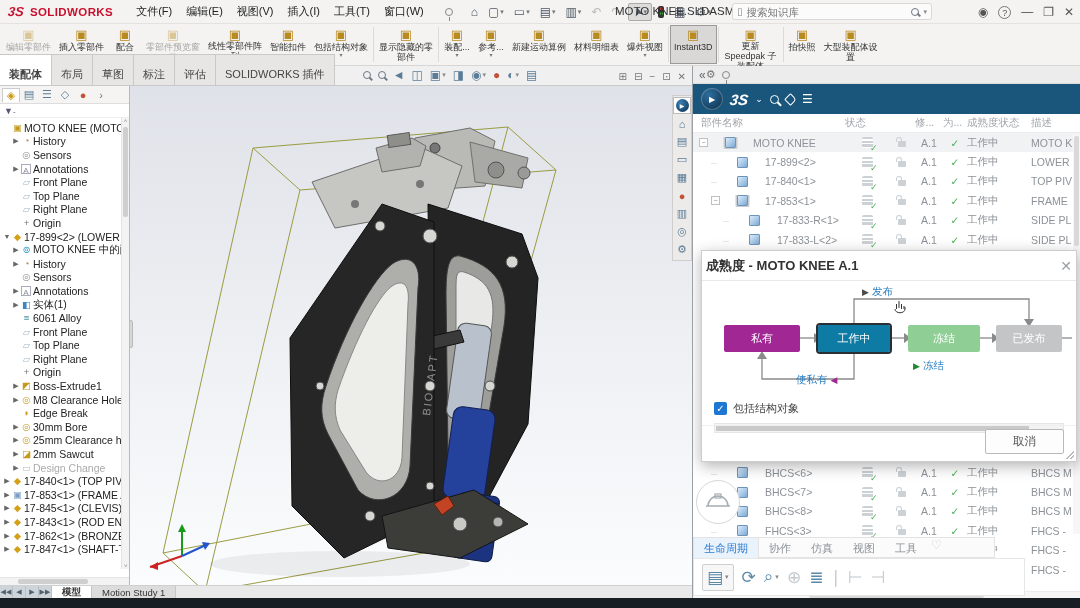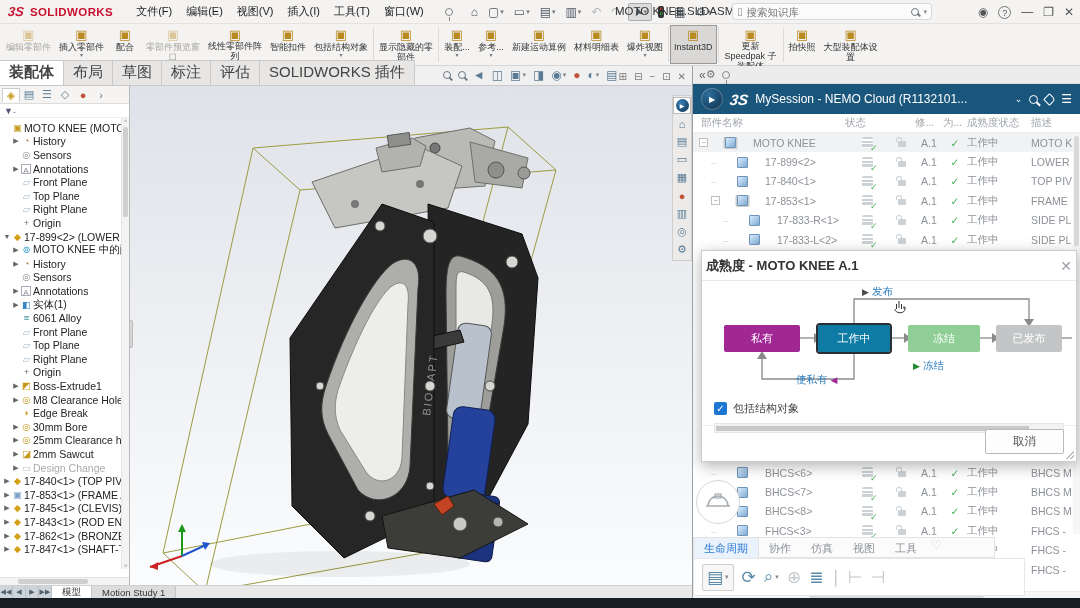--- a/index.html
+++ b/index.html
@@ -28,21 +28,21 @@
   
   #ribbon{position:absolute;left:0;top:24px;width:1080px;height:42px;background:#f4f3f2;display:flex;align-items:stretch;padding:1px 2px;border-bottom:1px solid #d7d6d5}
   .rb{display:flex;flex-direction:column;align-items:center;justify-content:flex-start;padding:2px 3px 0;min-width:34px;max-width:62px;text-align:center;font-size:9px;line-height:1.1;color:#333;border:1px solid transparent}
   .rb .ric{font-size:13px;height:15px;line-height:14px;color:#b98a1f}
   .rb.dis{opacity:.42}
   .rb.act{background:#d9d8d7;border-color:#9a9a9a}
   .rb .car{font-size:6px;color:#777;height:6px;line-height:5px}
   .rsep{width:1px;background:#dcdbda;margin:2px 1px}
   
   #tabrow{position:absolute;left:0;top:66px;width:692px;height:20px;background:#f0f0f0;display:flex;align-items:flex-end;border-bottom:1px solid #c9c9c9}
-  .ftab{padding:2px 9px 3px;font-size:15px;color:#444;border:1px solid #c9c9c9;border-bottom:none;background:#e7e6e5;margin-left:-1px}
+  .ftab{padding:12px 9px 3px;font-size:11px;color:#444;border:1px solid #c9c9c9;border-bottom:none;background:#e7e6e5;margin-left:-1px}
   .ftab.on{background:#fff;font-weight:bold}
   #headsup{display:flex;align-items:center;gap:7px;margin-left:28px;margin-bottom:3px;color:#5b7c96;font-size:12px}
   #headsup .hi{display:flex;align-items:center}
   #headsup .car{font-size:7px;color:#888;margin-left:1px}
   #docwin{margin-left:auto;margin-right:6px;margin-bottom:3px;display:flex;gap:7px;color:#777;font-size:10px}
   
   #leftpanel{position:absolute;left:0;top:86px;width:130px;height:499px;background:#fff;border-right:1px solid #b9b9b9;display:flex;flex-direction:column}
   #lp-tabs{height:18px;background:#f5f4f3;border-bottom:1px solid #ddd;display:flex;align-items:center;padding:0 2px}
   #lp-tabs .lt{width:18px;text-align:center;font-size:11px;color:#5b7c96}
   #lp-tabs .lt.on{background:#fff;border:1px solid #ccc;border-bottom:none}
@@ -119,21 +119,21 @@
   .cbx{width:13px;height:13px;background:#1d76d2;border-radius:2px;color:#fff;font-size:10px;line-height:13px;text-align:center;flex:none}
   #dlg-scroll{margin:7px 12px 0;height:10px;background:#f3f3f3;border:1px solid #e6e6e6;position:relative}
   #dlg-scroll .thumb{position:absolute;left:1px;top:1px;height:6px;width:90%;background:#c9c9c9}
   #dlg-foot{position:absolute;left:0;bottom:0;width:100%;height:36px;border-top:1px solid #efefef}
   #btn-cancel{position:absolute;right:12px;bottom:7px;padding:4px 27px;background:#fdfdfd;border:1px solid #b9b9b9;border-radius:2px;color:#555;font-size:11.5px}
   .grip{position:absolute;right:2px;bottom:2px;width:8px;height:8px;background:linear-gradient(135deg,transparent 50%,#bbb 50%,#bbb 60%,transparent 60%,transparent 75%,#bbb 75%,#bbb 85%,transparent 85%)}
   
   #mtabs{position:absolute;left:0;top:585px;width:692px;height:13px;background:#e9e9e9;display:flex;align-items:stretch;font-size:9.5px;border-top:1px solid #cfcfcf}
   #mtabs .nav{width:13px;background:#cdd4da;border-right:1px solid #b9c0c6;color:#51626f;font-size:7px;display:flex;align-items:center;justify-content:center}
   #mtabs .mt{padding:0 10px;display:flex;align-items:center;background:#dcdcdc;border-right:1px solid #c6c6c6;color:#333}
-  #mtabs .mt.on{background:#fff;font-weight:normal}
+  #mtabs .mt.on{background:#fff;font-weight:bold}
   #statusbar{position:absolute;left:0;top:598px;width:1080px;height:10px;background:#181f24}
   .splitter{position:absolute;left:129px;top:320px;width:4px;height:28px;background:#d6d6d6;border:1px solid #bbb;border-radius:2px;z-index:2}
 </style>
 </head>
 <body>
 
 <div id="titlebar">
   <span class="swmark">3S</span>
   <span class="swword">SOLIDWORKS</span>
   <span id="menubar" style="display:flex">
@@ -634,21 +634,20 @@
 
 <div id="xp">
   <div id="xp-head">
     <span style="font-size:12px;color:#666">«</span>
     <span style="font-size:11px;color:#777">⚙</span>
     <span class="pin" style="margin:0 0 0 6px"></span>
   </div>
   <div id="xp-blue">
     <span class="compass">▶</span>
     <span class="dslogo">3S</span>
-    <span class="sess">MySession - NEMO Cloud (R1132101...</span>
     <span class="bic" style="font-size:9px">⌄</span>
     <span class="wmag"></span>
     <span class="tagic"></span>
     <span class="bic">☰</span>
   </div>
   <div id="xp-cols">
       <span>部件名称</span>
       <span>状态</span>
       <span></span>
       <span>修...</span>

